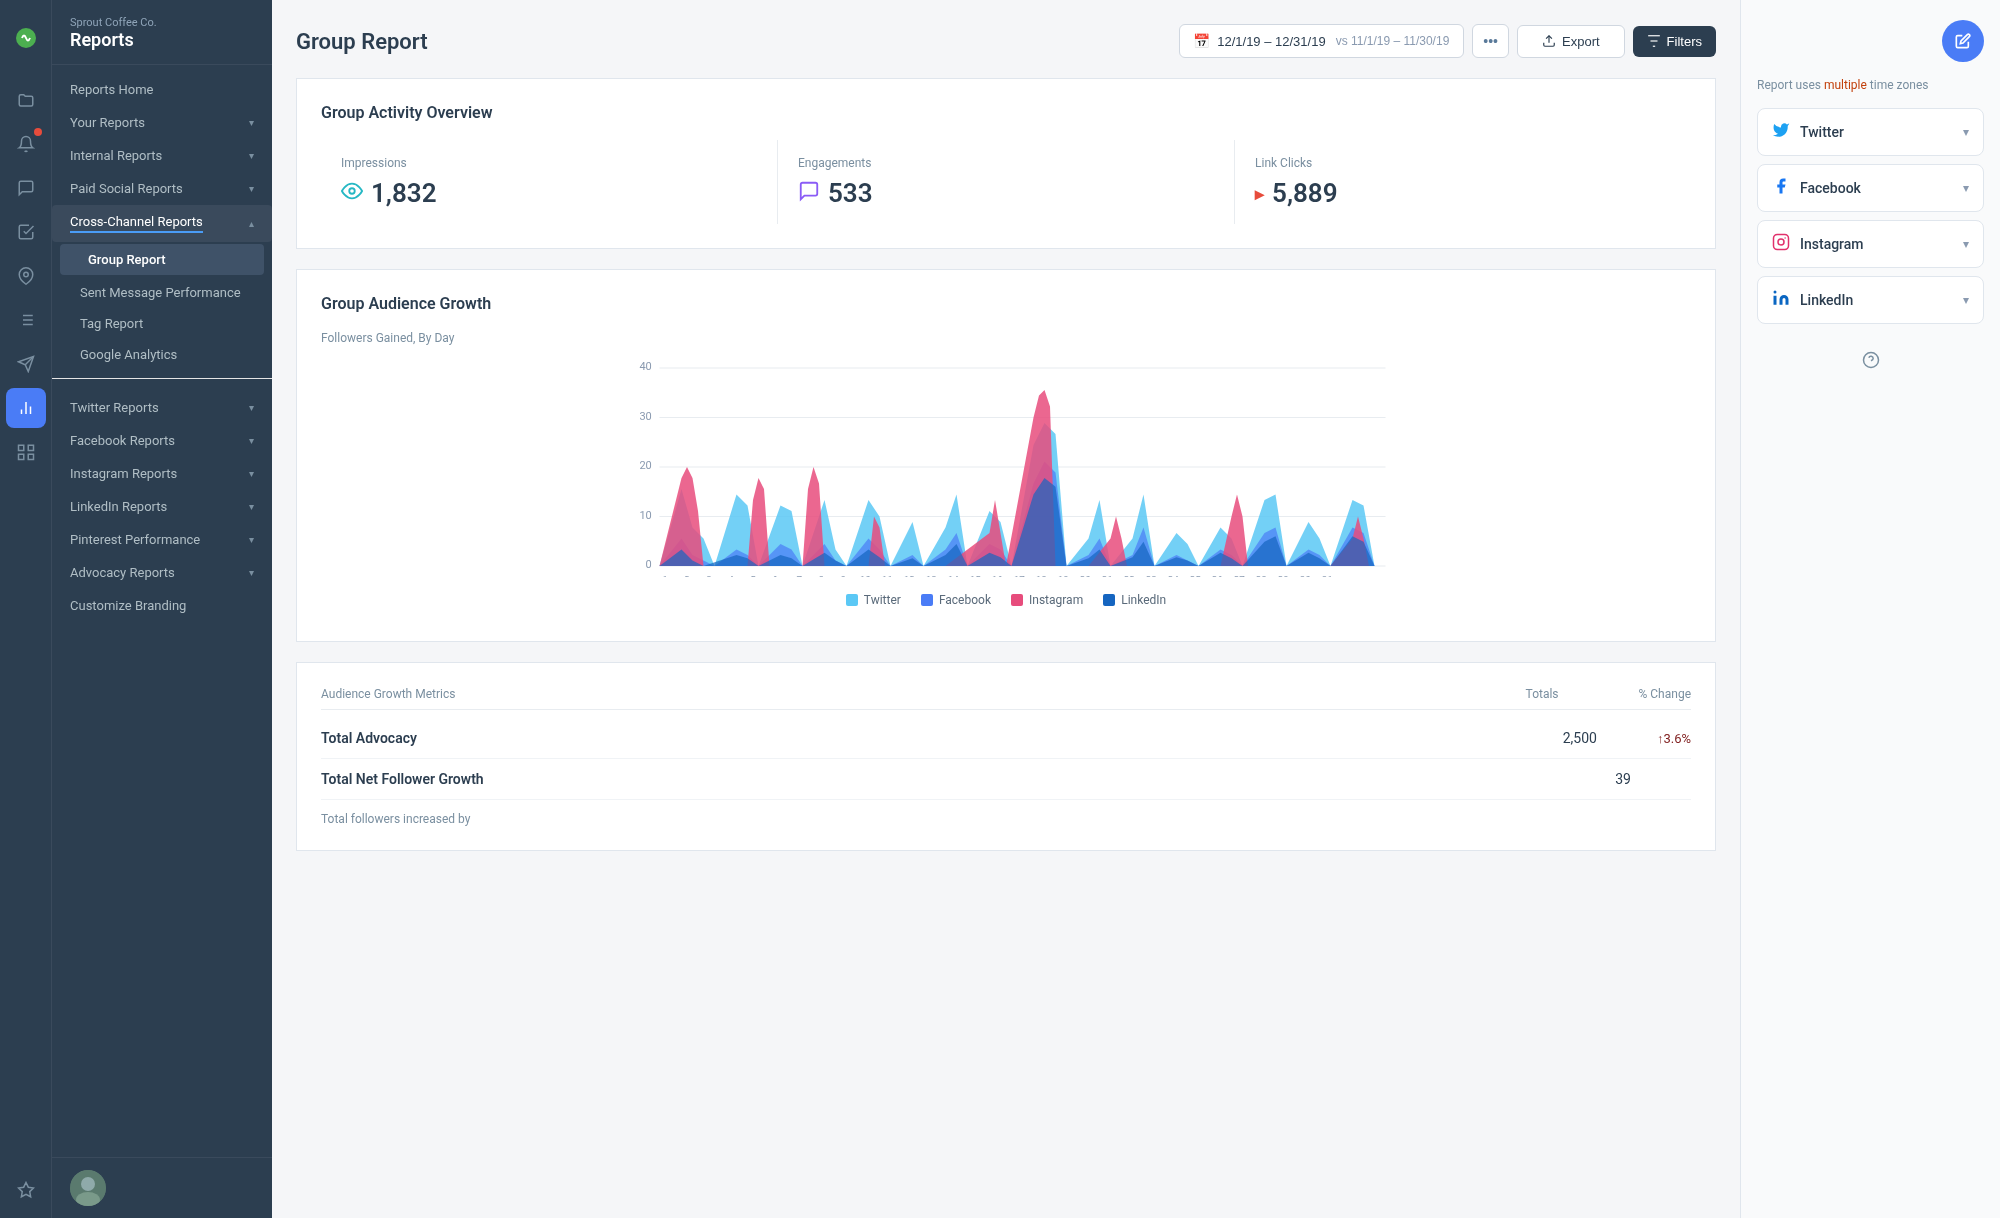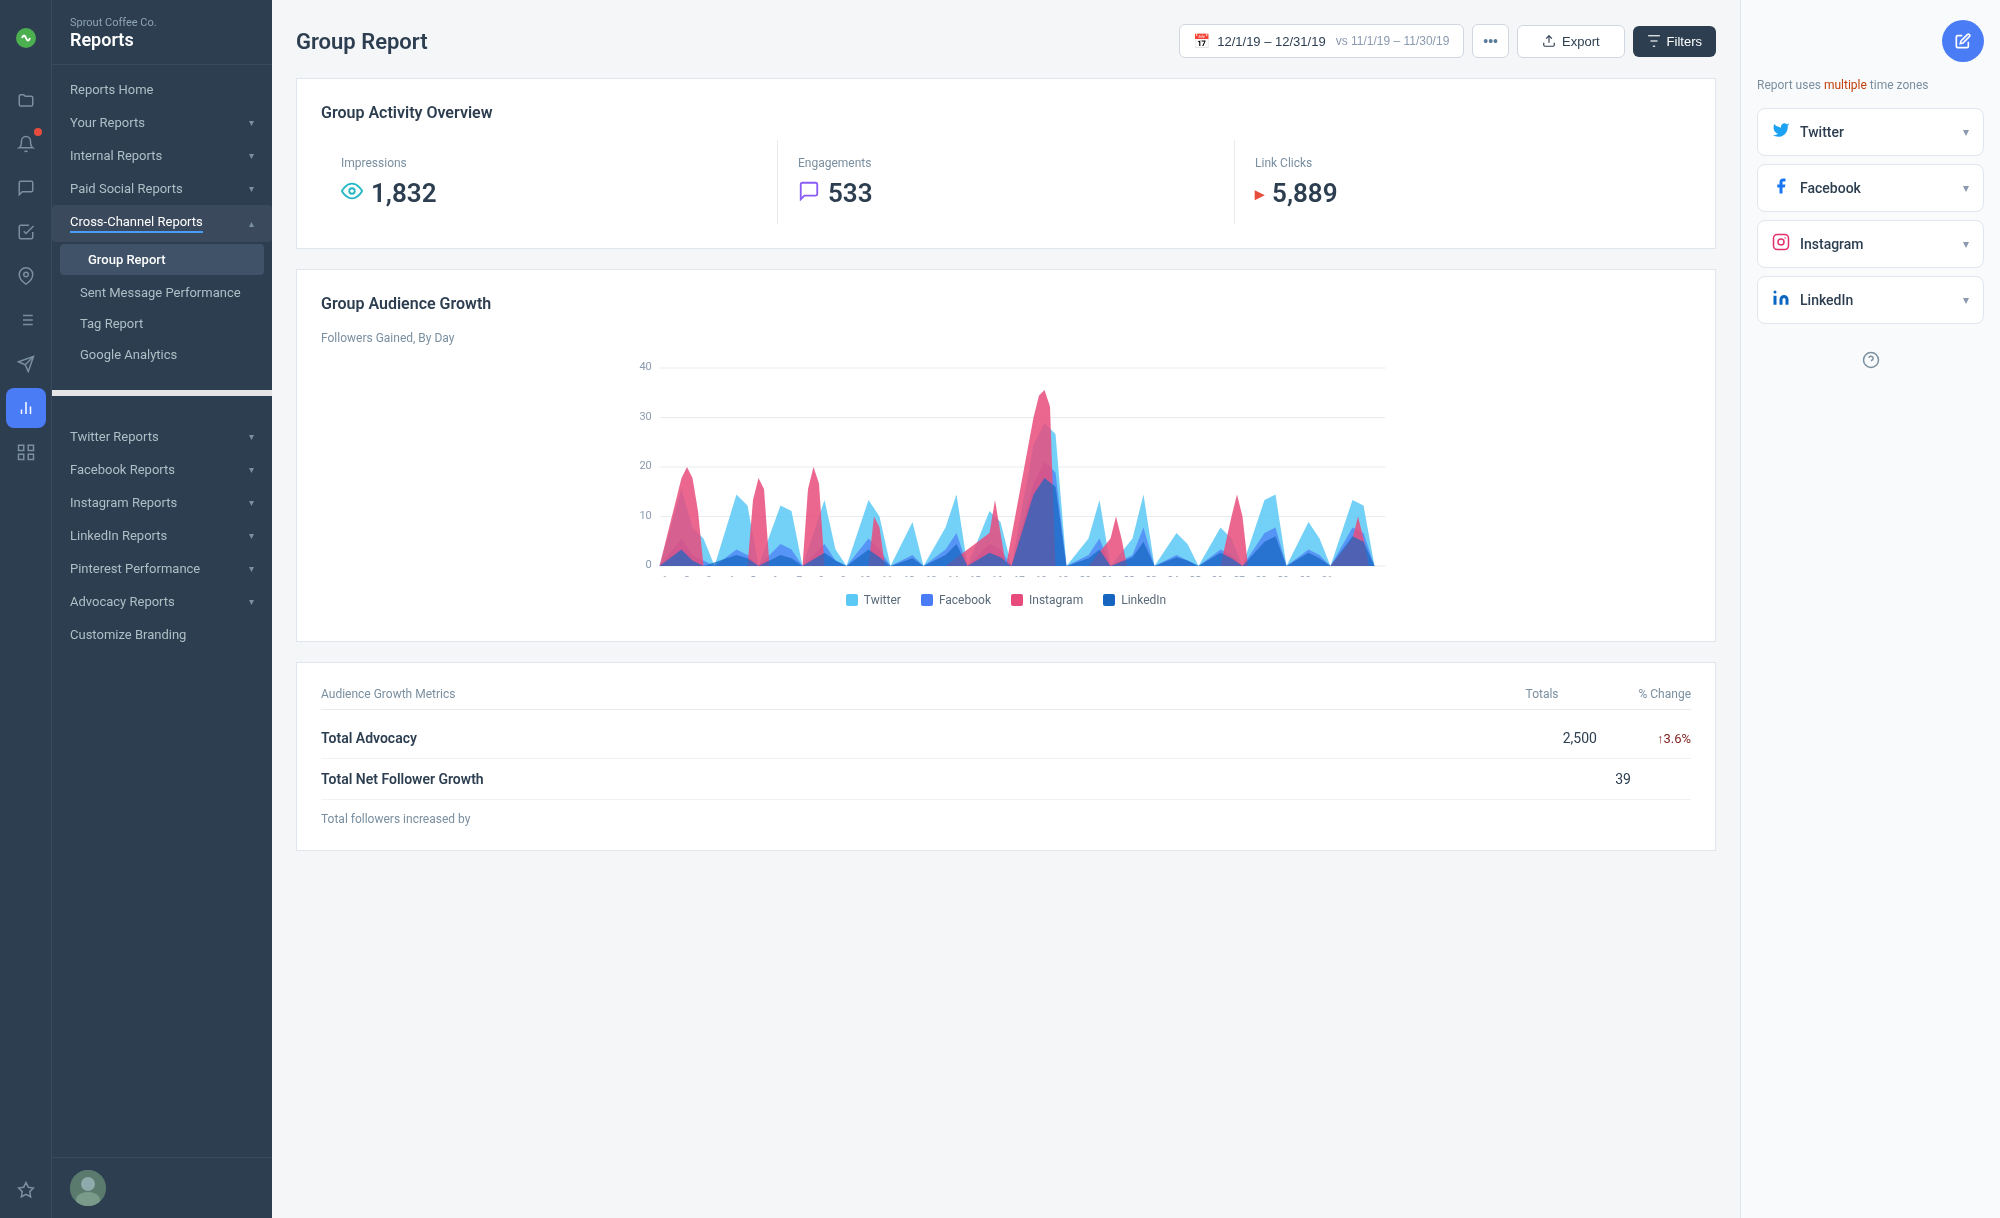--- a/index.html
+++ b/index.html
@@ -356,21 +356,21 @@
       <div class="sub-nav-item">
         <span>Sent Message Performance</span>
       </div>
       <div class="sub-nav-item">
         <span>Tag Report</span>
       </div>
       <div class="sub-nav-item">
         <span>Google Analytics</span>
       </div>
 
-      <div style="margin-top:20px; border-top:6px solid #e5e5e5; padding-top:24px;">
+      <div style="margin-top:8px; border-top:1px solid #e5e5e5; padding-top:12px;">
         <div class="nav-item">
           <span>Twitter Reports</span>
           <span class="chevron">▾</span>
         </div>
         <div class="nav-item">
           <span>Facebook Reports</span>
           <span class="chevron">▾</span>
         </div>
         <div class="nav-item">
           <span>Instagram Reports</span>

